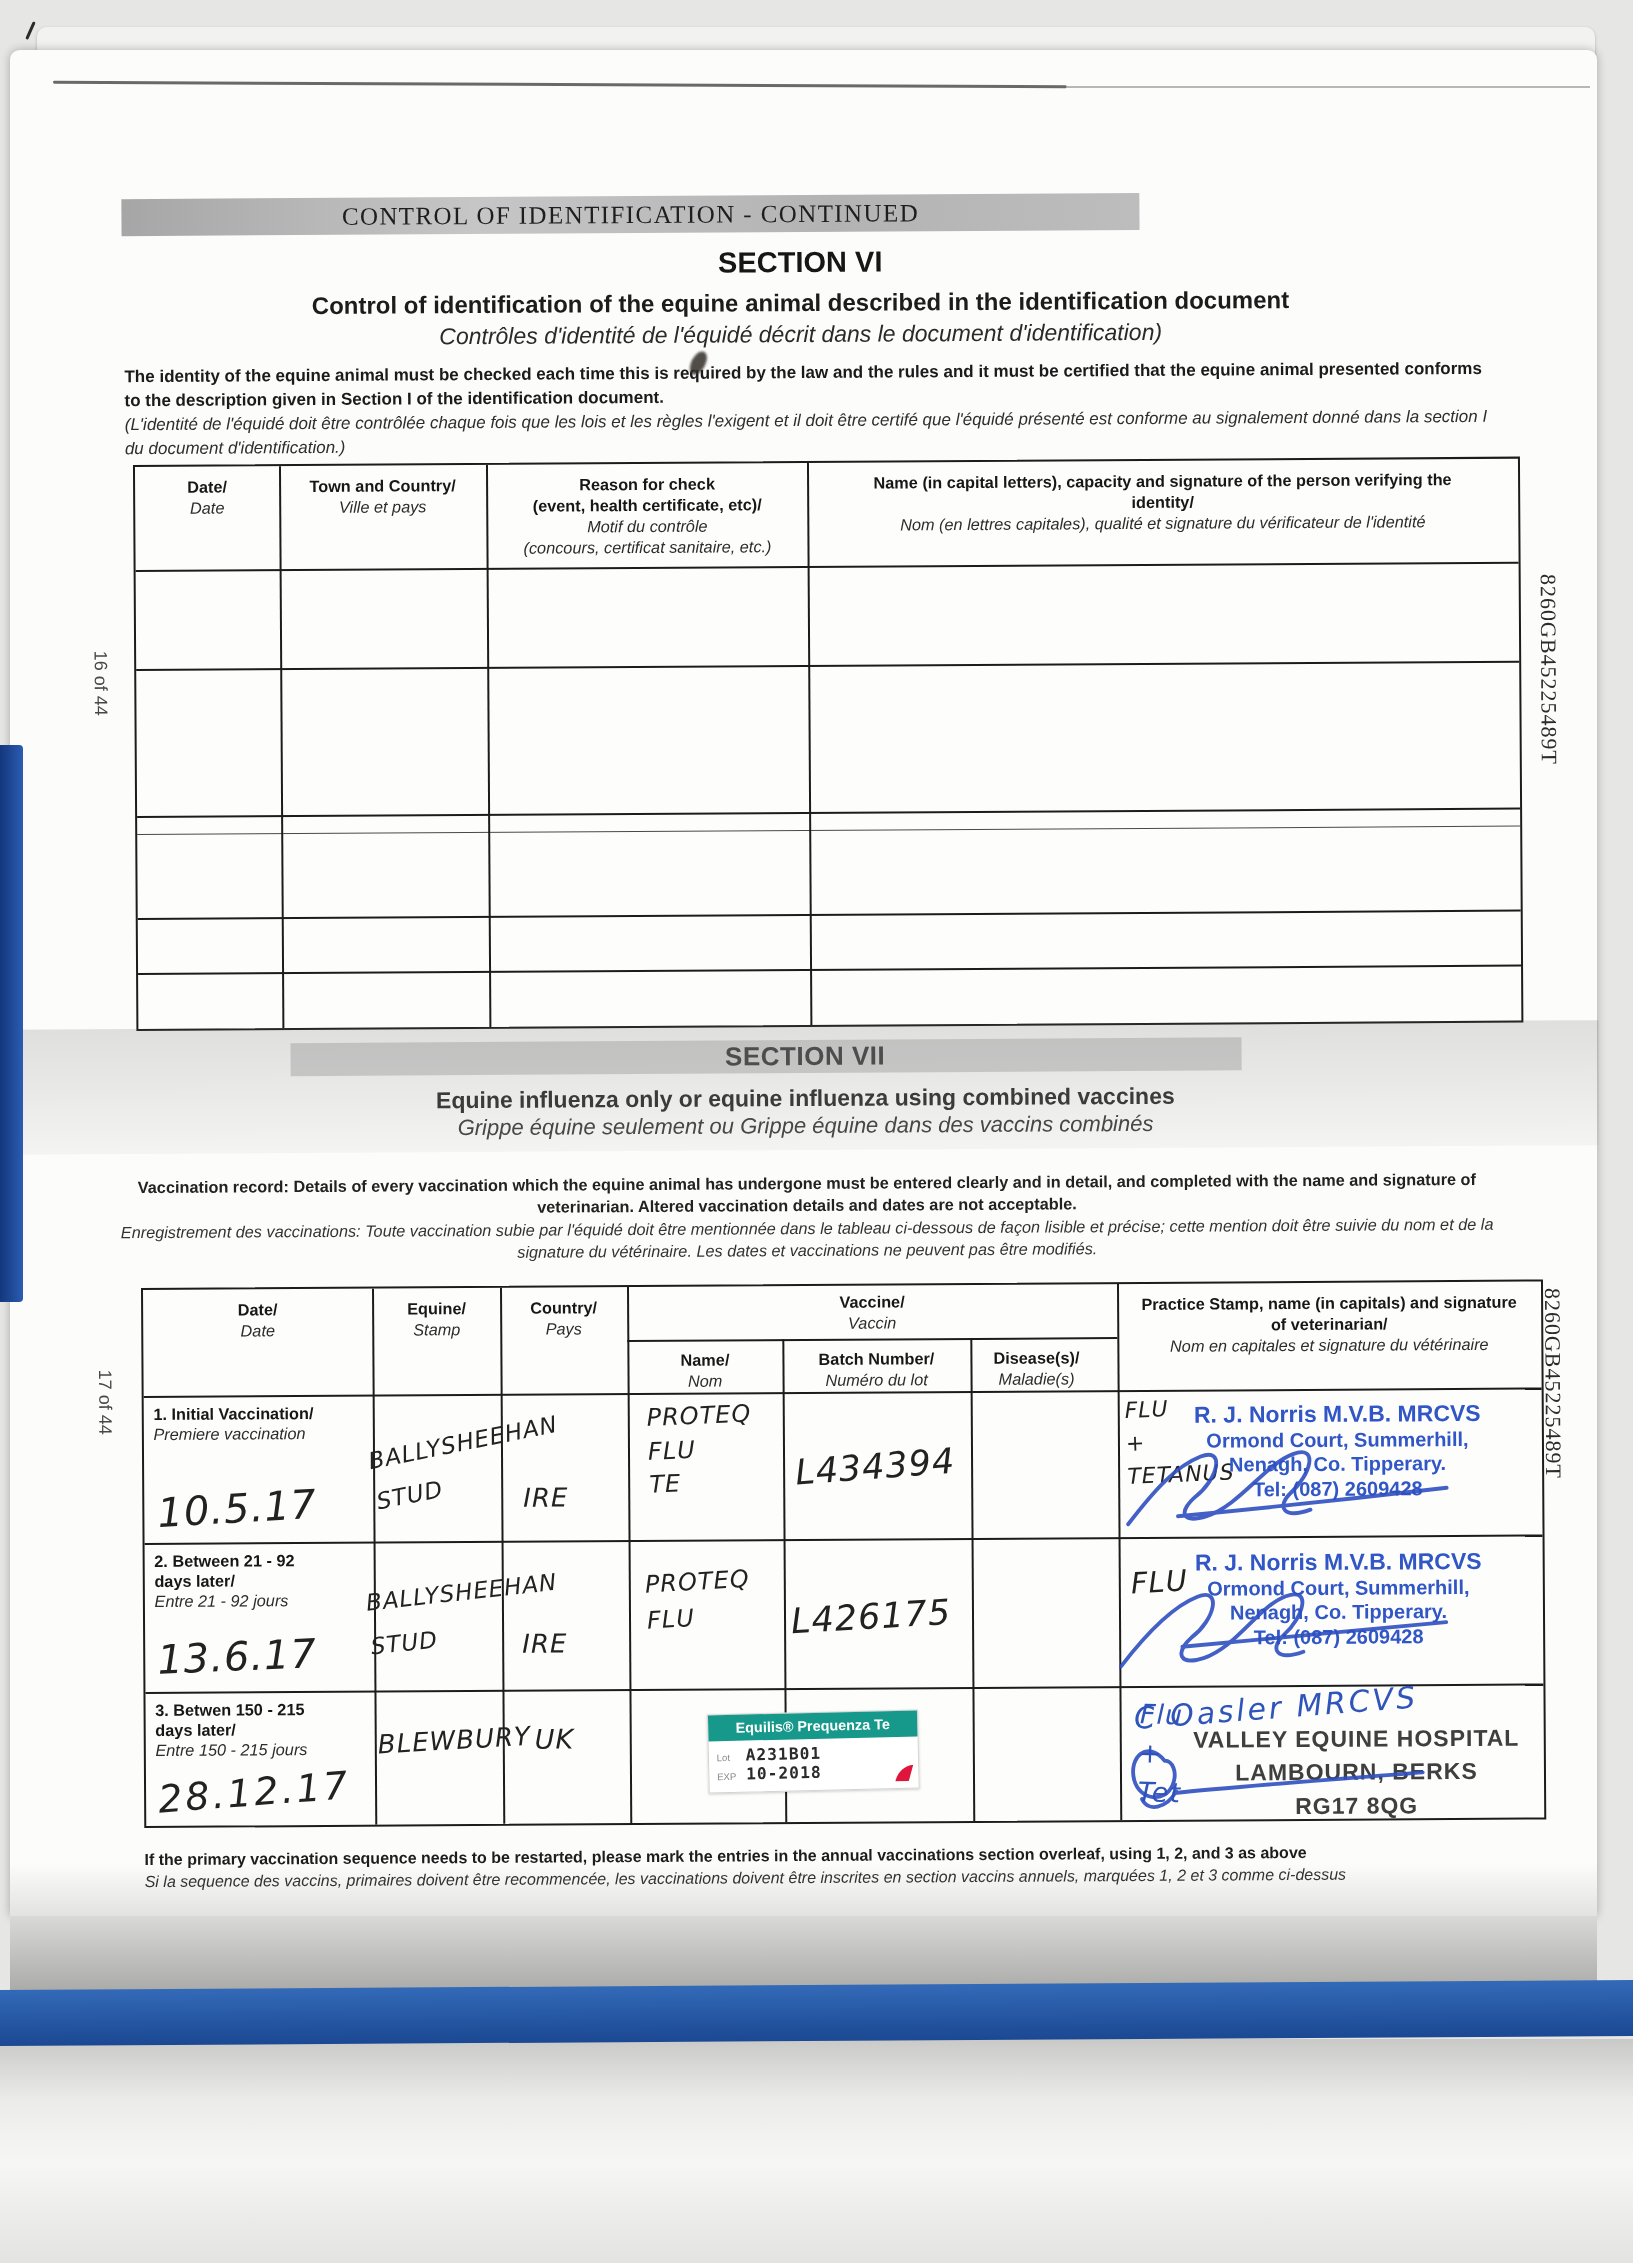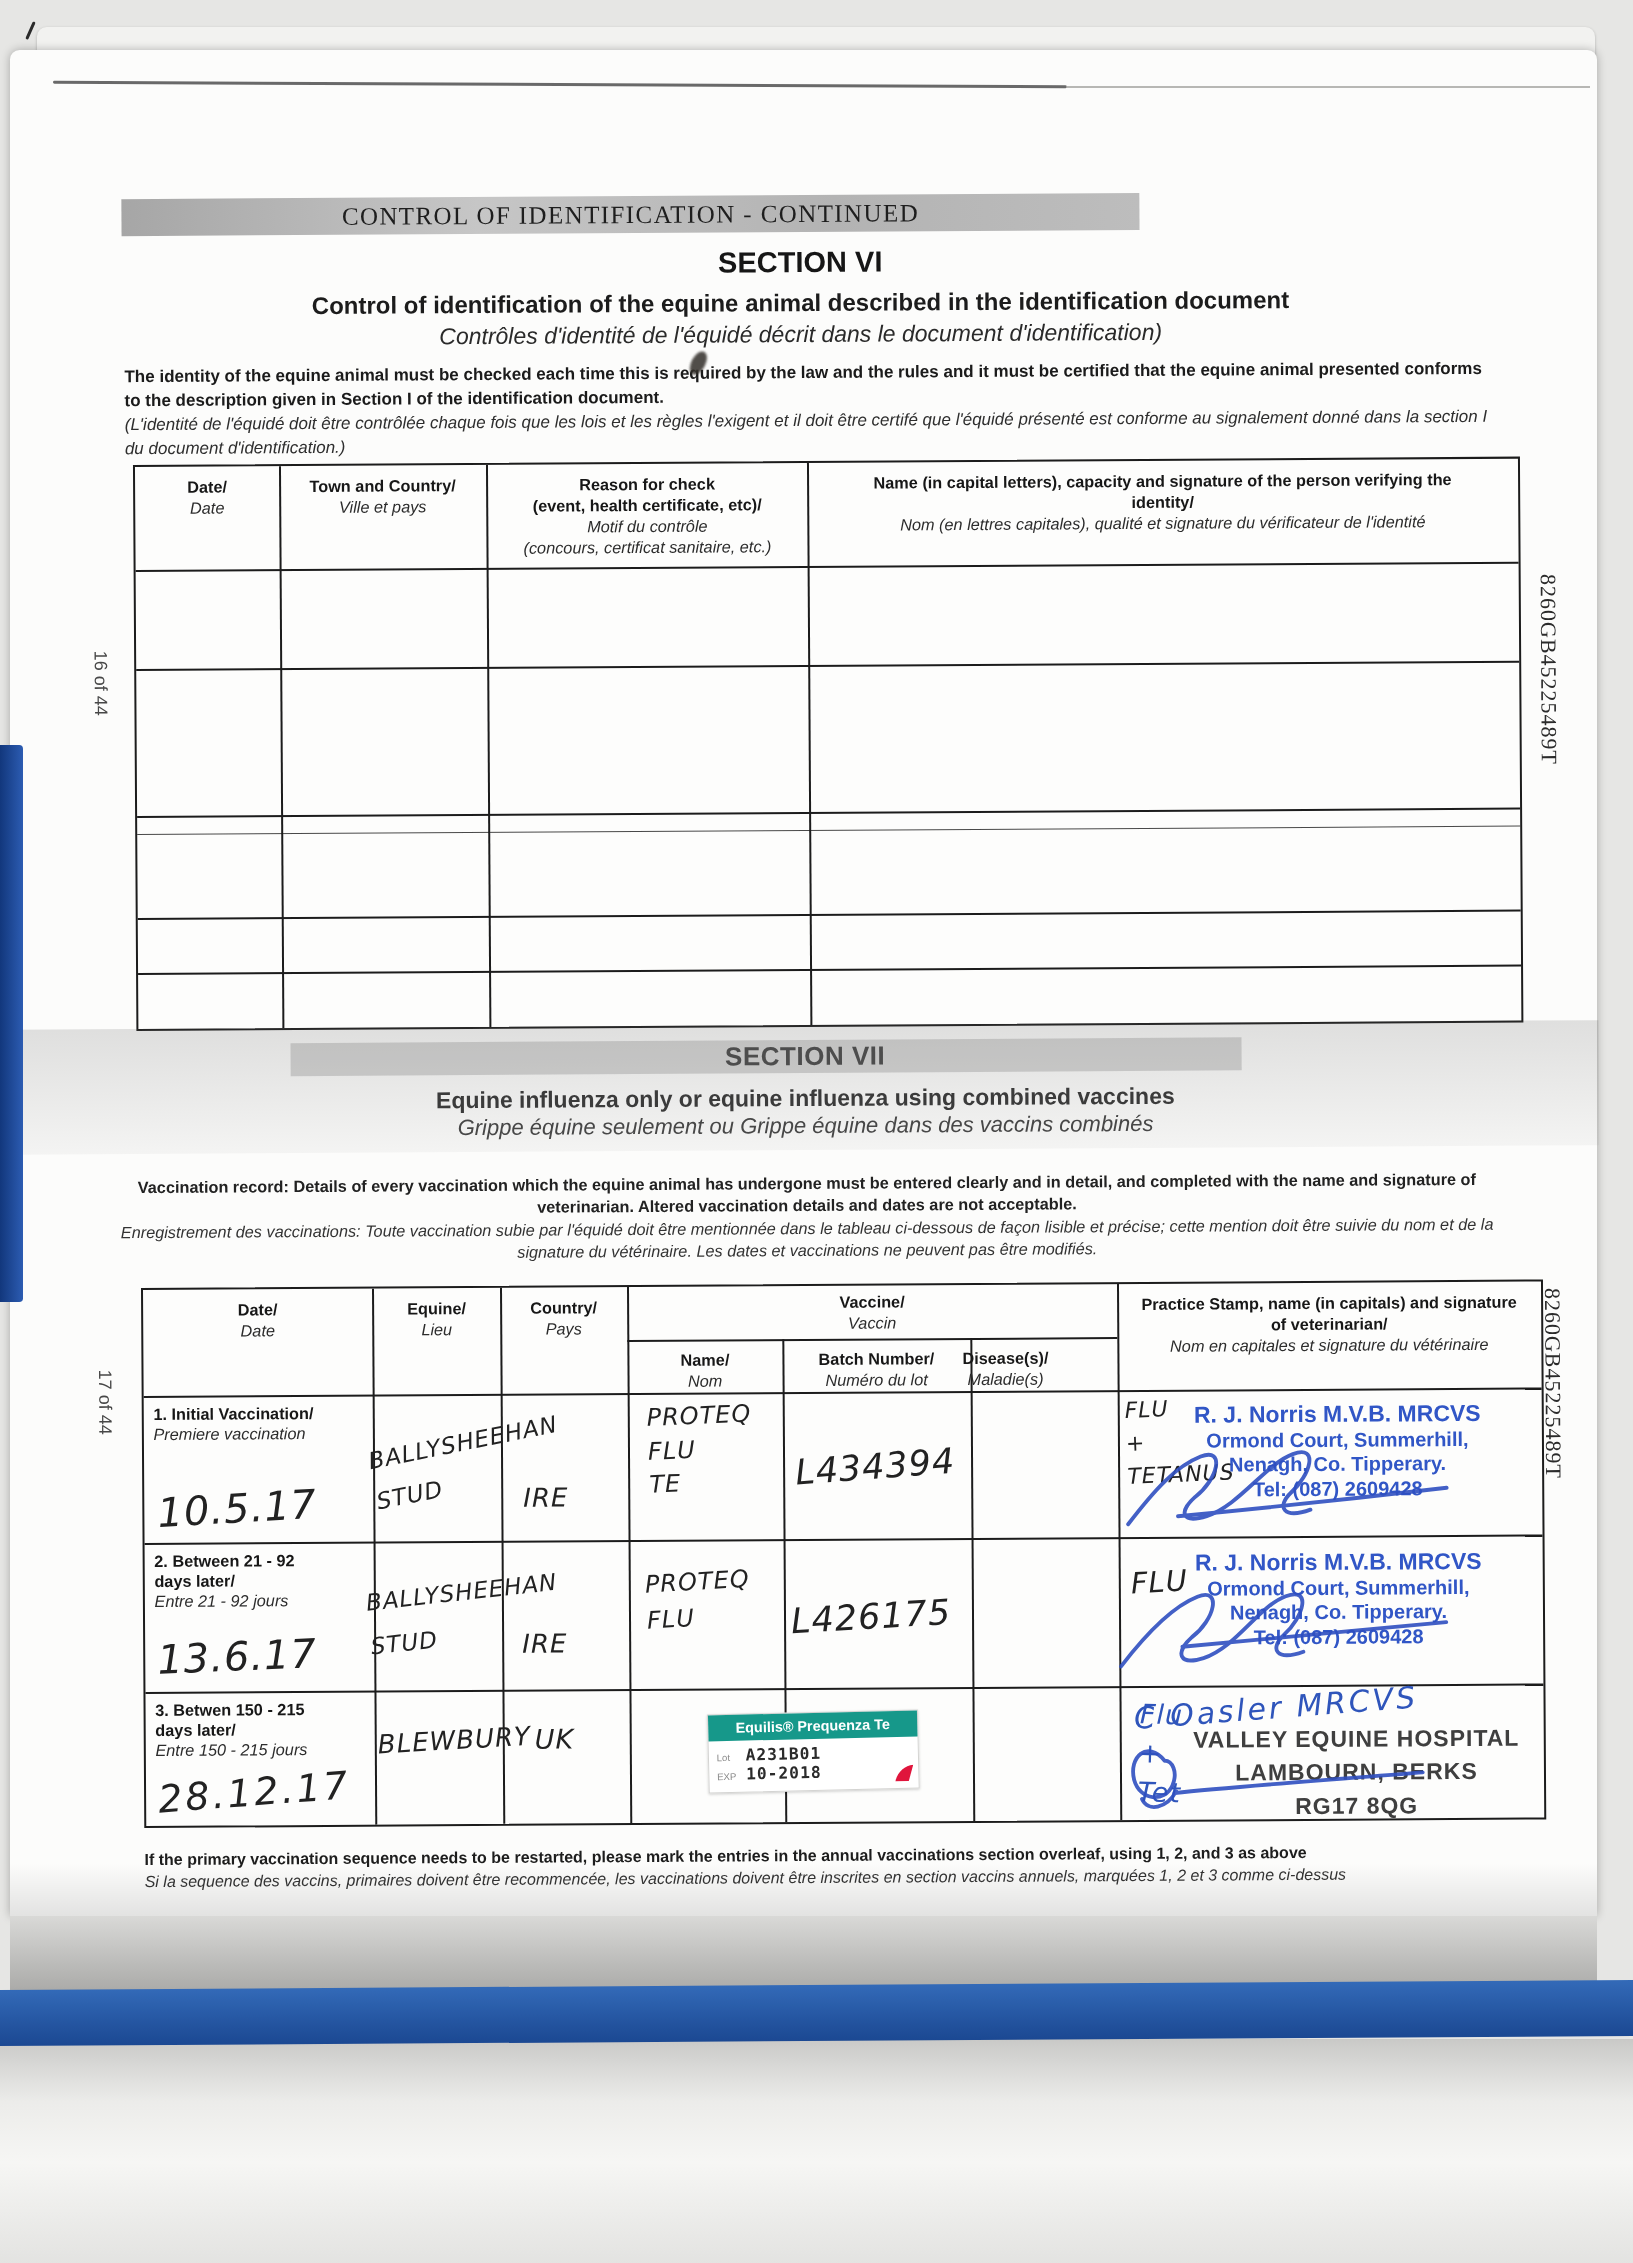--- a/index.html
+++ b/index.html
@@ -192,39 +192,39 @@
     <div class="hline" style="left:0;top:106px;width:1398px;"></div>
     <div class="hline" style="left:0;top:253px;width:1398px;"></div>
     <div class="hline" style="left:0;top:402px;width:1398px;"></div>
 
     <div class="hcell" style="left:0;top:0;width:229px;">
       <div class="b">Date/</div>
       <div class="i">Date</div>
     </div>
     <div class="hcell" style="left:229px;top:0;width:129px;">
       <div class="b">Equine/</div>
-      <div class="i">Lieu</div>
+      <div class="i">Stamp</div>
     </div>
     <div class="hcell" style="left:357px;top:0;width:127px;">
       <div class="b">Country/</div>
       <div class="i">Pays</div>
     </div>
     <div class="hcell" style="left:484px;top:0;width:490px;padding-top:5.8px;">
       <div class="b">Vaccine/</div>
       <div class="i">Vaccin</div>
     </div>
     <div class="hcell" style="left:484px;top:53px;width:155px;">
       <div class="b">Name/</div>
       <div class="i">Nom</div>
     </div>
     <div class="hcell" style="left:639px;top:53px;width:188px;">
       <div class="b">Batch Number/</div>
       <div class="i">Numéro du lot</div>
     </div>
-    <div class="hcell" style="left:796px;top:53px;width:132px;">
+    <div class="hcell" style="left:827px;top:53px;width:132px;">
       <div class="b">Disease(s)/</div>
       <div class="i">Maladie(s)</div>
     </div>
     <div class="hcell" style="left:974px;top:0;width:424px;padding:9.6px 17.3px 0 17.3px;">
       <div class="b">Practice Stamp, name (in capitals) and signature of veterinarian/</div>
       <div class="i">Nom en capitales et signature du vétérinaire</div>
     </div>
 
     <div class="rowlab" style="left:0;top:106px;width:229px;">
       <div class="b">1. Initial Vaccination/</div>

